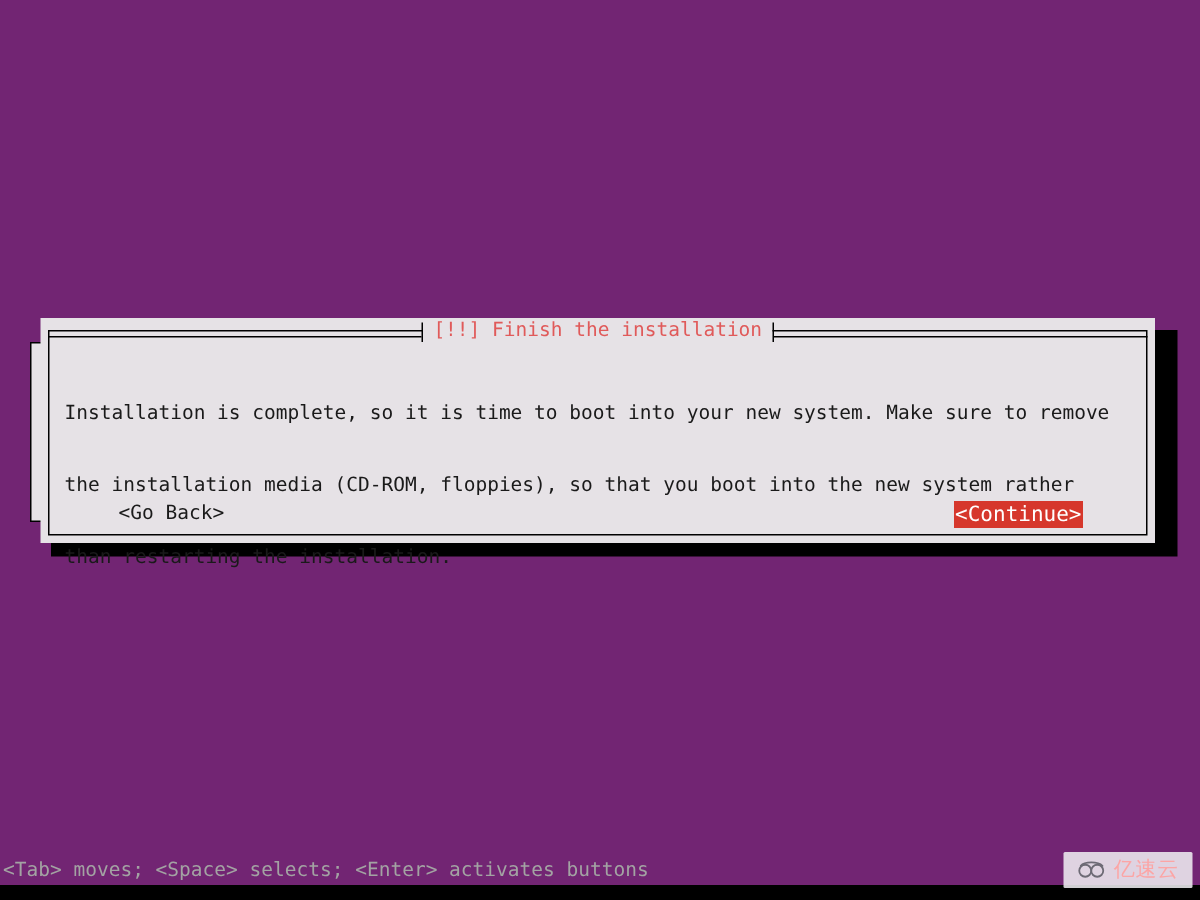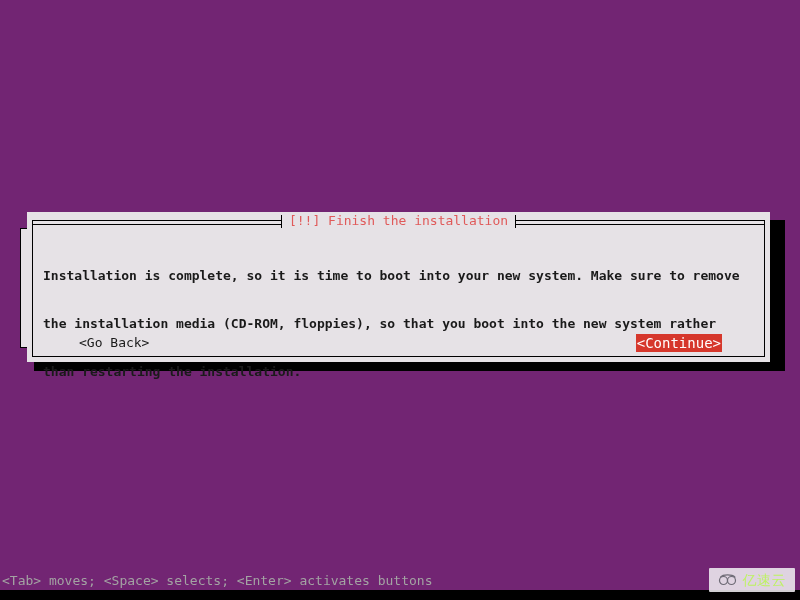--- a/index.html
+++ b/index.html
@@ -119,21 +119,20 @@
     font-size: 13px;
     line-height: 16px;
     margin-top: 6px;
     padding-left: 10px;
     padding-right: 6px;
     white-space: pre-wrap;
   }
   #paragraph .ln {
     display: block;
     white-space: pre;
-    font-weight: bold;
   }
 
   
   #buttons-row {
     position: absolute;
     left: 10px;
     right: 10px;
     top: 104px;
     height: 18px;
   }
@@ -196,21 +195,21 @@
     bottom: 8px;
     height: 24px;
     padding: 0 9px;
     background: rgba(238, 236, 240, 0.88);
     display: flex;
     align-items: center;
     gap: 5px;
     border-radius: 1px;
   }
   #watermark-text {
-    color: #bef264;
+    color: #fca5a5;
     font-size: 14px;
     font-family: "DejaVu Sans", "Liberation Sans", sans-serif;
     line-height: 24px;
     letter-spacing: 0.5px;
   }
   #watermark-cloud-icon {
     width: 20px;
     height: 14px;
     display: block;
   }

